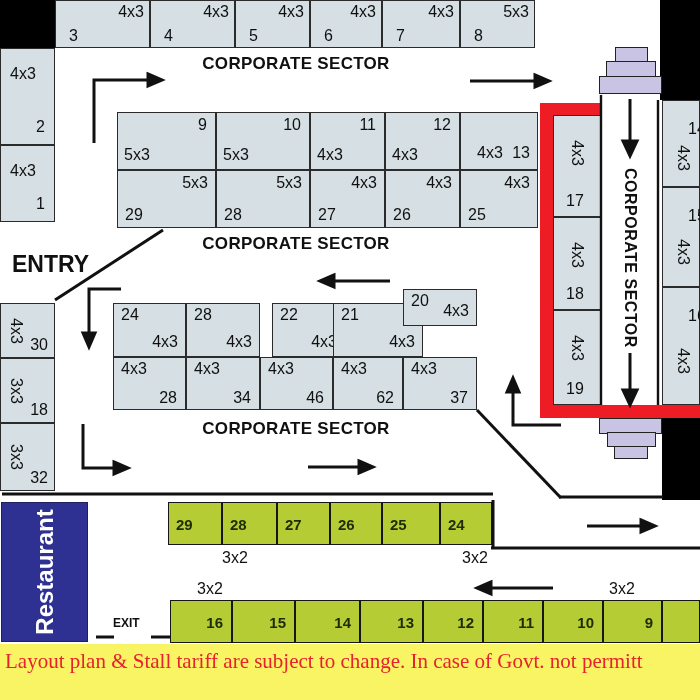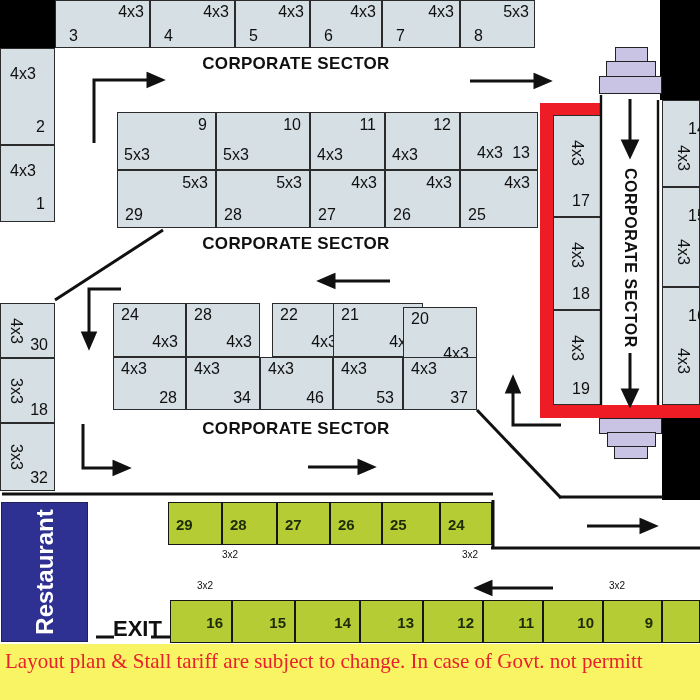--- a/index.html
+++ b/index.html
@@ -14,32 +14,32 @@
   .stall.green{background:var(--green_fill,#b5cc35);border-color:#161616;font-weight:600;font-size:15px;color:#1d2b07;}
   
   .v-a .no{left:13px;bottom:3px}.v-a .size{right:5px;top:3px}
   .v-b .size{left:9px;top:17px}.v-b .no{right:9px;bottom:9px}
   .v-c .no{right:8px;top:4px}.v-c .size{left:6px;bottom:6px}
   .v-c13 .size{left:16px;bottom:8px}.v-c13 .no{right:7px;bottom:8px}
   .v-d .size{right:7px;top:4px}.v-d .no{left:7px;bottom:4px}
   .v-e .no{left:7px;top:3px}.v-e .size{right:7px;bottom:6px}
   .v-f .size{left:7px;top:3px}.v-f .no{right:8px;bottom:3px}
   .v-g .size{left:7px;top:50%;transform:translateY(-50%);writing-mode:vertical-rl}.v-g .no{right:6px;bottom:4px}
-  .v-h .size{left:50%;top:24px;transform:translateX(-50%);writing-mode:vertical-rl}.v-h .no{left:18px;bottom:7px}
+  .v-h .size{left:50%;top:24px;transform:translateX(-50%);writing-mode:vertical-rl}.v-h .no{left:12px;bottom:7px}
   .v-i .no{left:25px;top:20px}.v-i .size{left:12px;top:52%;writing-mode:vertical-rl}
   .v-j .no{left:7px;top:50%;transform:translateY(-50%)}
   .v-k .no{right:8px;top:50%;transform:translateY(-50%)}
   .lbl{position:absolute;white-space:nowrap;}
   .corp{font-weight:bold;font-size:17px;width:260px;text-align:center;letter-spacing:.3px;}
   .corridor-lbl{position:absolute;left:601px;top:158px;width:57px;height:200px;display:flex;
     align-items:center;justify-content:center;font-weight:bold;font-size:16px;letter-spacing:.5px;}
   .corridor-lbl span{writing-mode:vertical-rl;white-space:nowrap;}
   .entry{font-weight:bold;font-size:23px;left:12px;top:251px;}
-  .exit{font-weight:bold;font-size:22px;left:113px;top:616px;}
-  .s32{font-size:10px;}
+  .exit{font-weight:bold;font-size:12px;left:113px;top:616px;}
+  .s32{font-size:16px;}
   .gsec{font-weight:bold;font-size:17px;left:247px;top:578px;}
   .restaurant{position:absolute;left:1px;top:502px;width:87px;height:140px;border:1px solid #20205a;
     background:var(--restaurant_blue,#2e3192);display:flex;align-items:center;justify-content:center;overflow:hidden;}
   .restaurant span{transform:rotate(-90deg);color:#fff;font-weight:bold;font-size:24px;white-space:nowrap;}
   .notice{position:absolute;left:0;top:644px;width:700px;height:56px;background:var(--notice_bg,#f8f464);
     font-family:"Liberation Serif",serif;color:var(--notice_text,#e8212e);overflow:hidden;}
   .notice div{position:absolute;white-space:nowrap;font-size:21px;line-height:1;}
   .n1{left:5px;top:7px}.n2{left:52px;top:32px}
   svg.lines{position:absolute;left:0;top:0;pointer-events:none;}
 </style>
@@ -145,38 +145,38 @@
         <span class="size">4x3</span>
       </div>
       <div class="stall v-e" style="left: 260px; top: 303px; width: 73px; height: 54px; margin-left: 12px;">
         <span class="no">22</span>
         <span class="size">4x3</span>
       </div>
       <div class="stall v-e" style="left: 333px; top: 303px; width: 90px; height: 54px;">
         <span class="no">21</span>
         <span class="size">4x3</span>
       </div>
-      <div class="stall v-e" style="left: 403px; top: 307px; width: 74px; height: 62px;">
+      <div class="stall v-e" style="left: 403px; top: 289px; width: 74px; height: 37px;">
         <span class="no">20</span>
         <span class="size">4x3</span>
       </div>
       <div class="stall v-f" style="left: 113px; top: 357px; width: 73px; height: 53px;">
         <span class="no">28</span>
         <span class="size">4x3</span>
       </div>
       <div class="stall v-f" style="left: 186px; top: 357px; width: 74px; height: 53px;">
         <span class="no">34</span>
         <span class="size">4x3</span>
       </div>
       <div class="stall v-f" style="left: 260px; top: 357px; width: 73px; height: 53px;">
         <span class="no">46</span>
         <span class="size">4x3</span>
       </div>
       <div class="stall v-f" style="left: 333px; top: 357px; width: 70px; height: 53px;">
-        <span class="no">53</span>
+        <span class="no">62</span>
         <span class="size">4x3</span>
       </div>
       <div class="stall v-f" style="left: 403px; top: 357px; width: 74px; height: 53px;">
         <span class="no">37</span>
         <span class="size">4x3</span>
       </div>
       <div class="stall v-g" style="left: 0px; top: 303px; width: 55px; height: 55px;">
         <span class="no">30</span>
         <span class="size">4x3</span>
       </div>
@@ -319,20 +319,21 @@
       </g>
     </g>
   </svg>
 
   <div class="lbl corp" style="left:166px;top:54px">CORPORATE SECTOR</div>
   <div class="lbl corp" style="left:166px;top:234px">CORPORATE SECTOR</div>
   <div class="lbl corp" style="left:166px;top:419px">CORPORATE SECTOR</div>
   <div class="corridor-lbl">
     <span>CORPORATE SECTOR</span>
   </div>
+  <div class="lbl entry">ENTRY</div>
   <div class="lbl exit">EXIT</div>
   <div class="lbl s32" style="left:222px;top:549px">3x2</div>
   <div class="lbl s32" style="left:462px;top:549px">3x2</div>
   <div class="lbl s32" style="left:197px;top:580px">3x2</div>
   <div class="lbl s32" style="left:609px;top:580px">3x2</div>
 
   <div class="restaurant">
     <span>Restaurant</span>
   </div>
 

